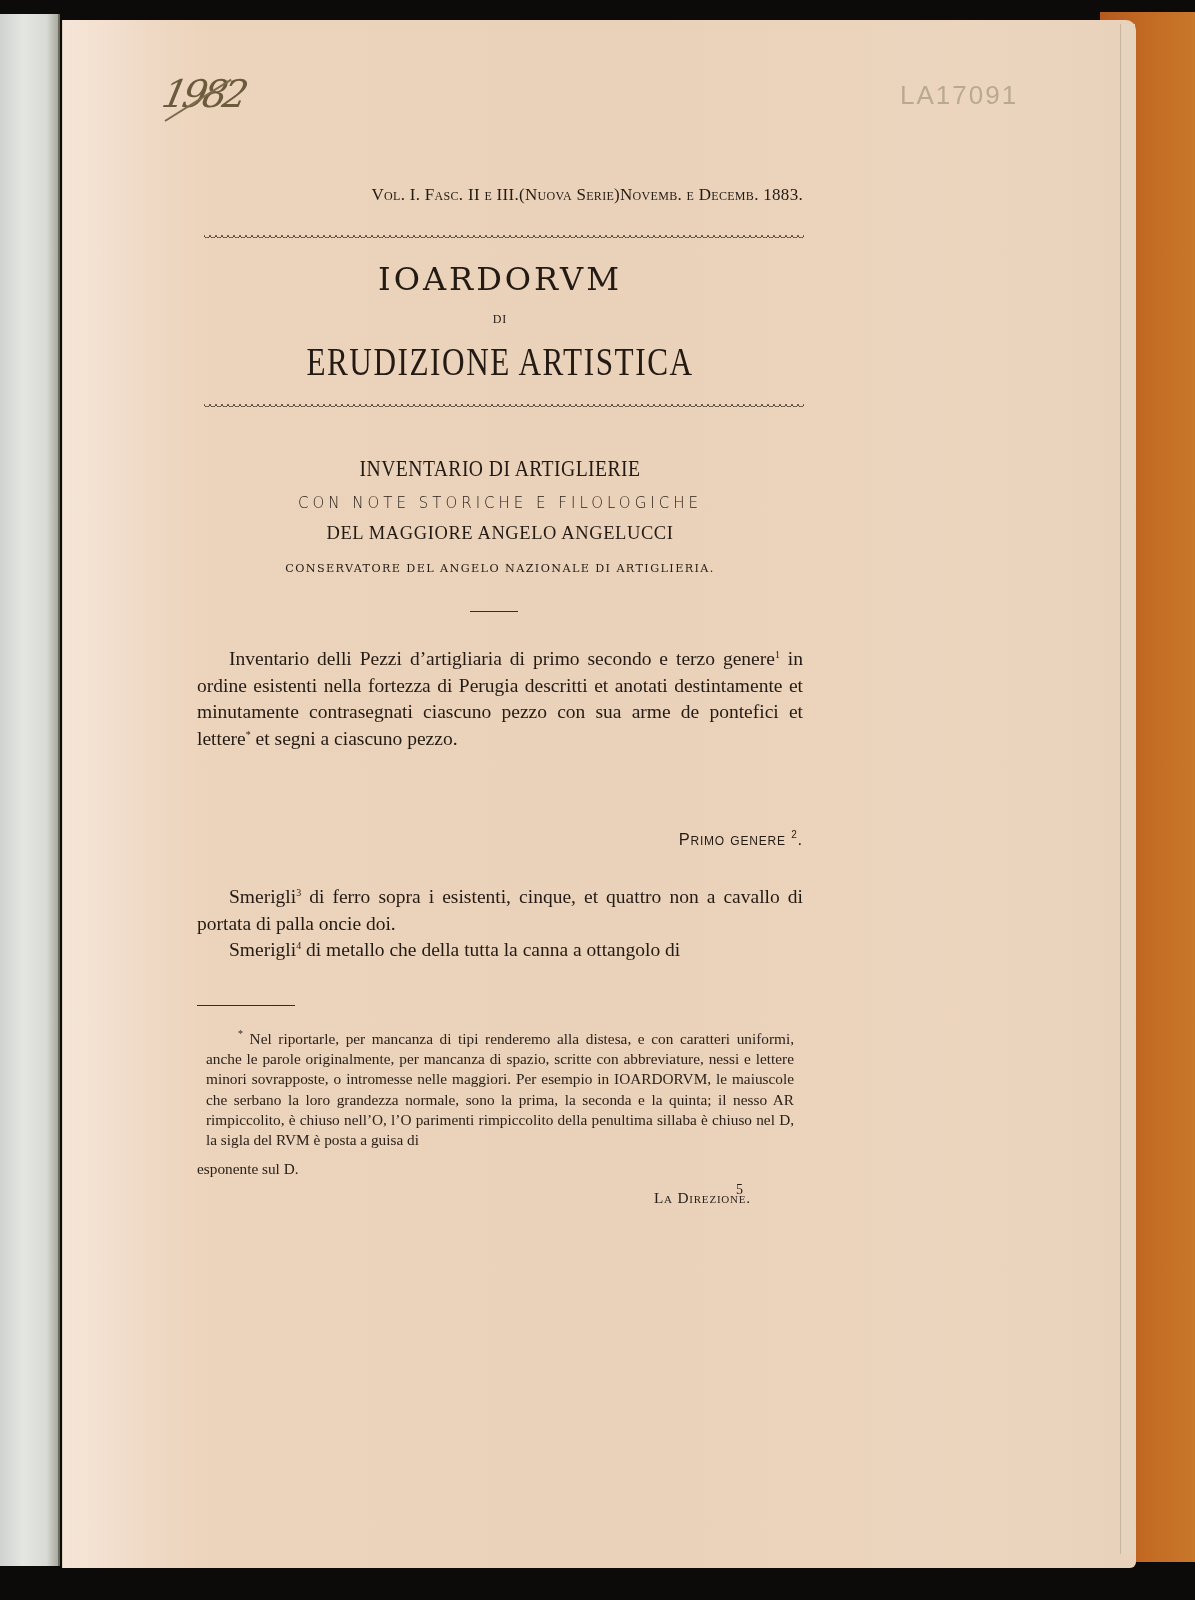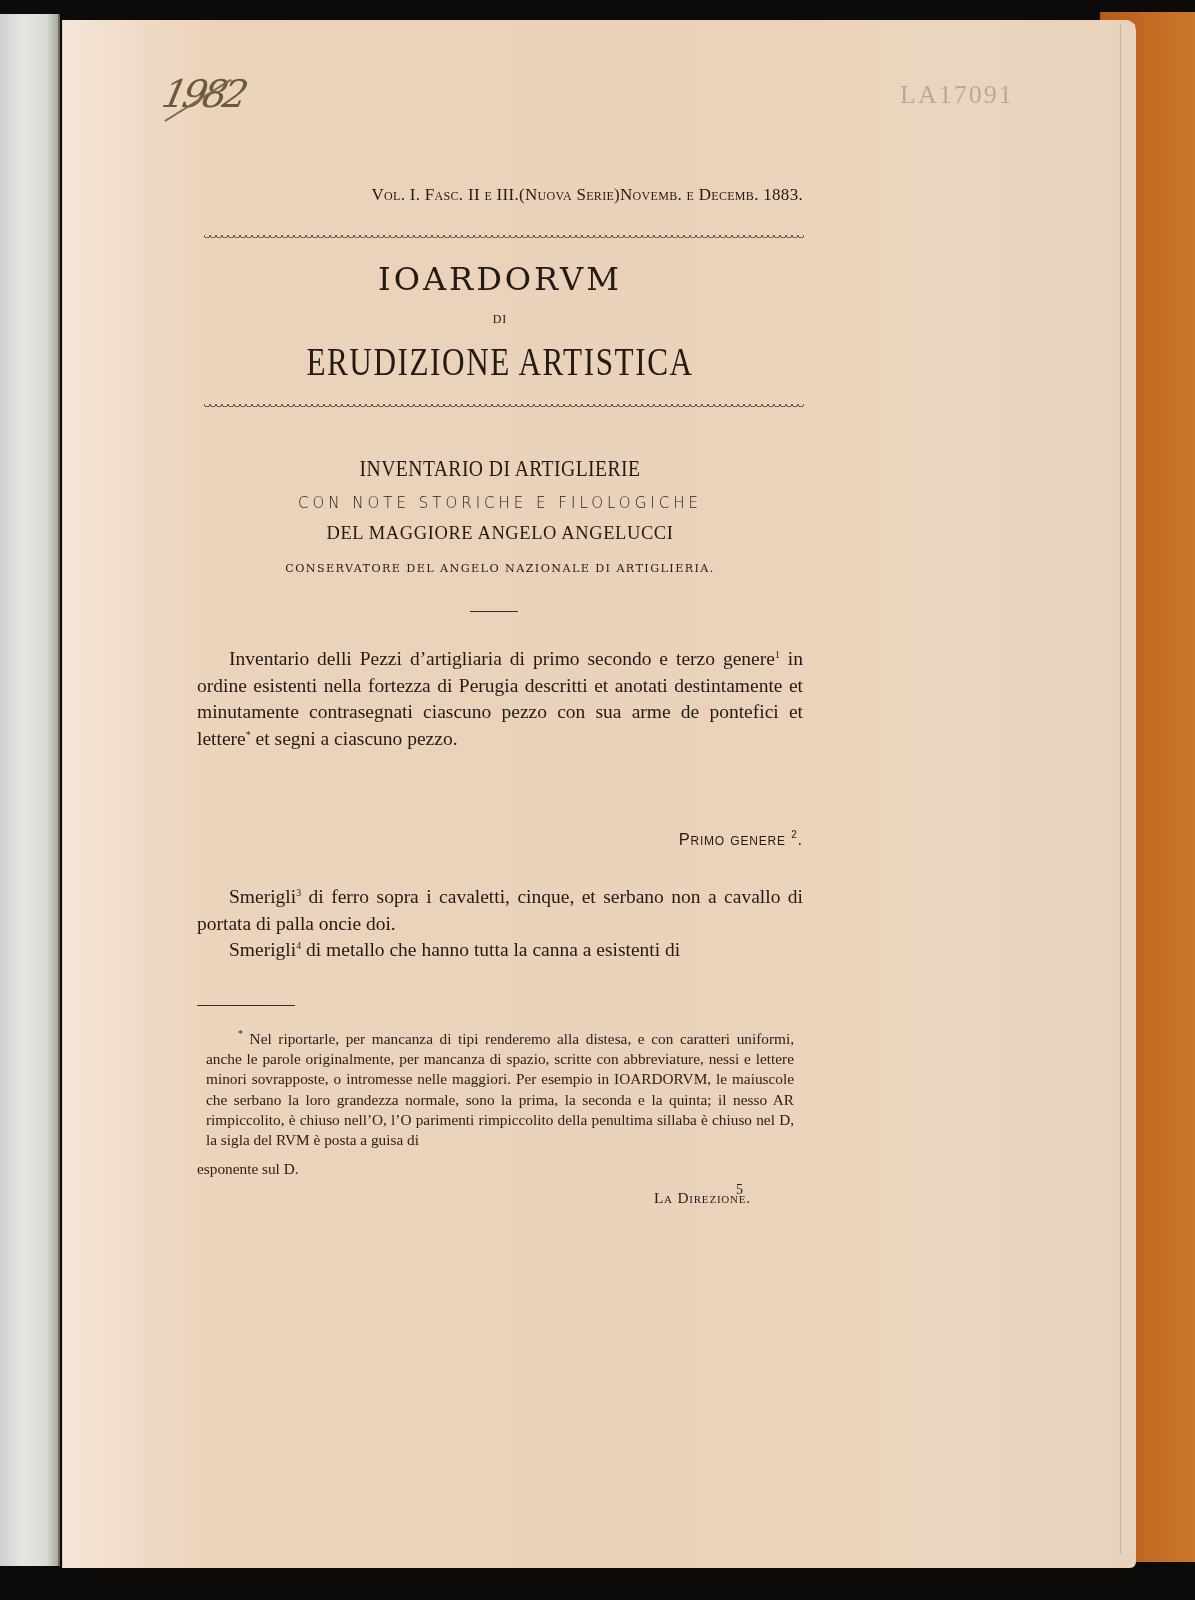--- a/index.html
+++ b/index.html
@@ -36,21 +36,21 @@
     font-family: "DejaVu Serif", serif; font-style: italic;
     font-size: 38px; color: #6b5a3c; letter-spacing: -4px;
     transform: skewX(-12deg);
   }
   .hand-stroke {
     position: absolute; left: 165px; top: 120px; width: 78px; height: 2px;
     background: #7a6a4d; transform: rotate(-32deg); transform-origin: left;
   }
   .pencil-note {
     position: absolute; left: 900px; top: 80px;
-    font-family: Liberation Serif, serif; font-size: 26px;
+    font-family: Liberation Sans, sans-serif; font-size: 26px;
     color: #a99a86; letter-spacing: 2px; opacity: 0.75; text-align: center;
   }
   .text-col { position: absolute; left: 197px; width: 606px; color: #231a14; }
   .running-head {
     top: 185px; font-family: "Liberation Serif", serif; font-size: 17px;
     display: flex; justify-content: flex-end; font-variant: small-caps;
     letter-spacing: 0.3px;
   }
   .wavy {
     position: absolute; left: 204px; width: 600px; height: 6px;
@@ -136,22 +136,22 @@
 <div class="text-col center sub-role">CONSERVATORE DEL ANGELO NAZIONALE DI ARTIGLIERIA.</div>
 <div class="short-rule"></div>
 
 <div class="text-col body-text body1">
   <p class="indent"><span>Inventario delli Pezzi d’artigliaria di primo secondo e terzo genere</span><sup>1</sup><span> in ordine esistenti nella fortezza di Perugia descritti et anotati destintamente et minutamente contrasegnati ciascuno pezzo con sua arme de pontefici et lettere</span><sup>*</sup><span> et segni a ciascuno pezzo.</span></p>
 </div>
 
 <div class="text-col center section-head"><span>Primo genere</span> <sup>2</sup><span>.</span></div>
 
 <div class="text-col body-text body2">
-  <p class="indent"><span>Smerigli</span><sup>3</sup><span> di ferro sopra i cavaletti, cinque, et serbano non a cavallo di portata di palla oncie doi.</span></p>
-  <p class="indent"><span>Smerigli</span><sup>4</sup><span> di metallo che hanno tutta la canna a esistenti di</span></p>
+  <p class="indent"><span>Smerigli</span><sup>3</sup><span> di ferro sopra i esistenti, cinque, et quattro non a cavallo di portata di palla oncie doi.</span></p>
+  <p class="indent"><span>Smerigli</span><sup>4</sup><span> di metallo che della tutta la canna a ottangolo di</span></p>
 </div>
 
 <div class="foot-rule"></div>
 <div class="text-col footnote">
   <p class="indent"><sup>*</sup><span> Nel riportarle, per mancanza di tipi renderemo alla distesa, e con caratteri uniformi, anche le parole originalmente, per mancanza di spazio, scritte con abbreviature, nessi e lettere minori sovrapposte, o intromesse nelle maggiori. Per esempio in IOARDORVM, le maiuscole che serbano la loro grandezza normale, sono la prima, la seconda e la quinta; il nesso AR rimpiccolito, è chiuso nell’O, l’O parimenti rimpiccolito della penultima sillaba è chiuso nel D, la sigla del RVM è posta a guisa di</span></p>
   <div class="sig-line">
     <span>esponente sul D.</span>
     <span class="signature">La Direzione.</span>
   </div>
 </div>

